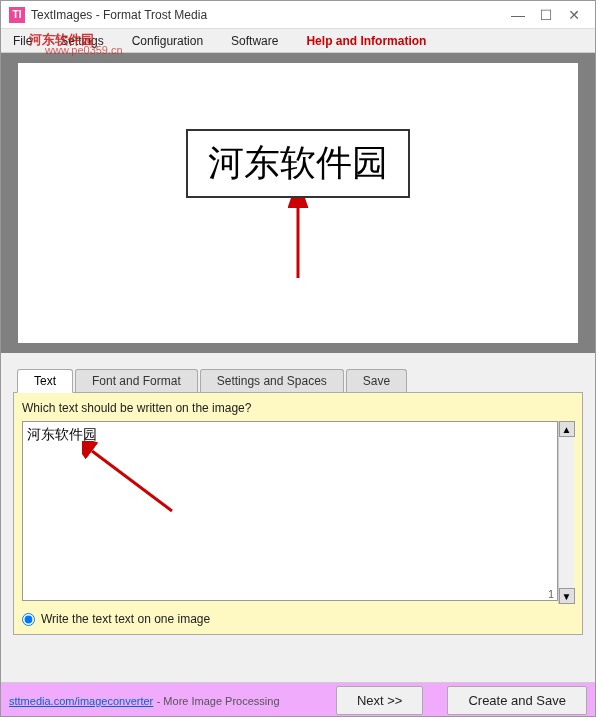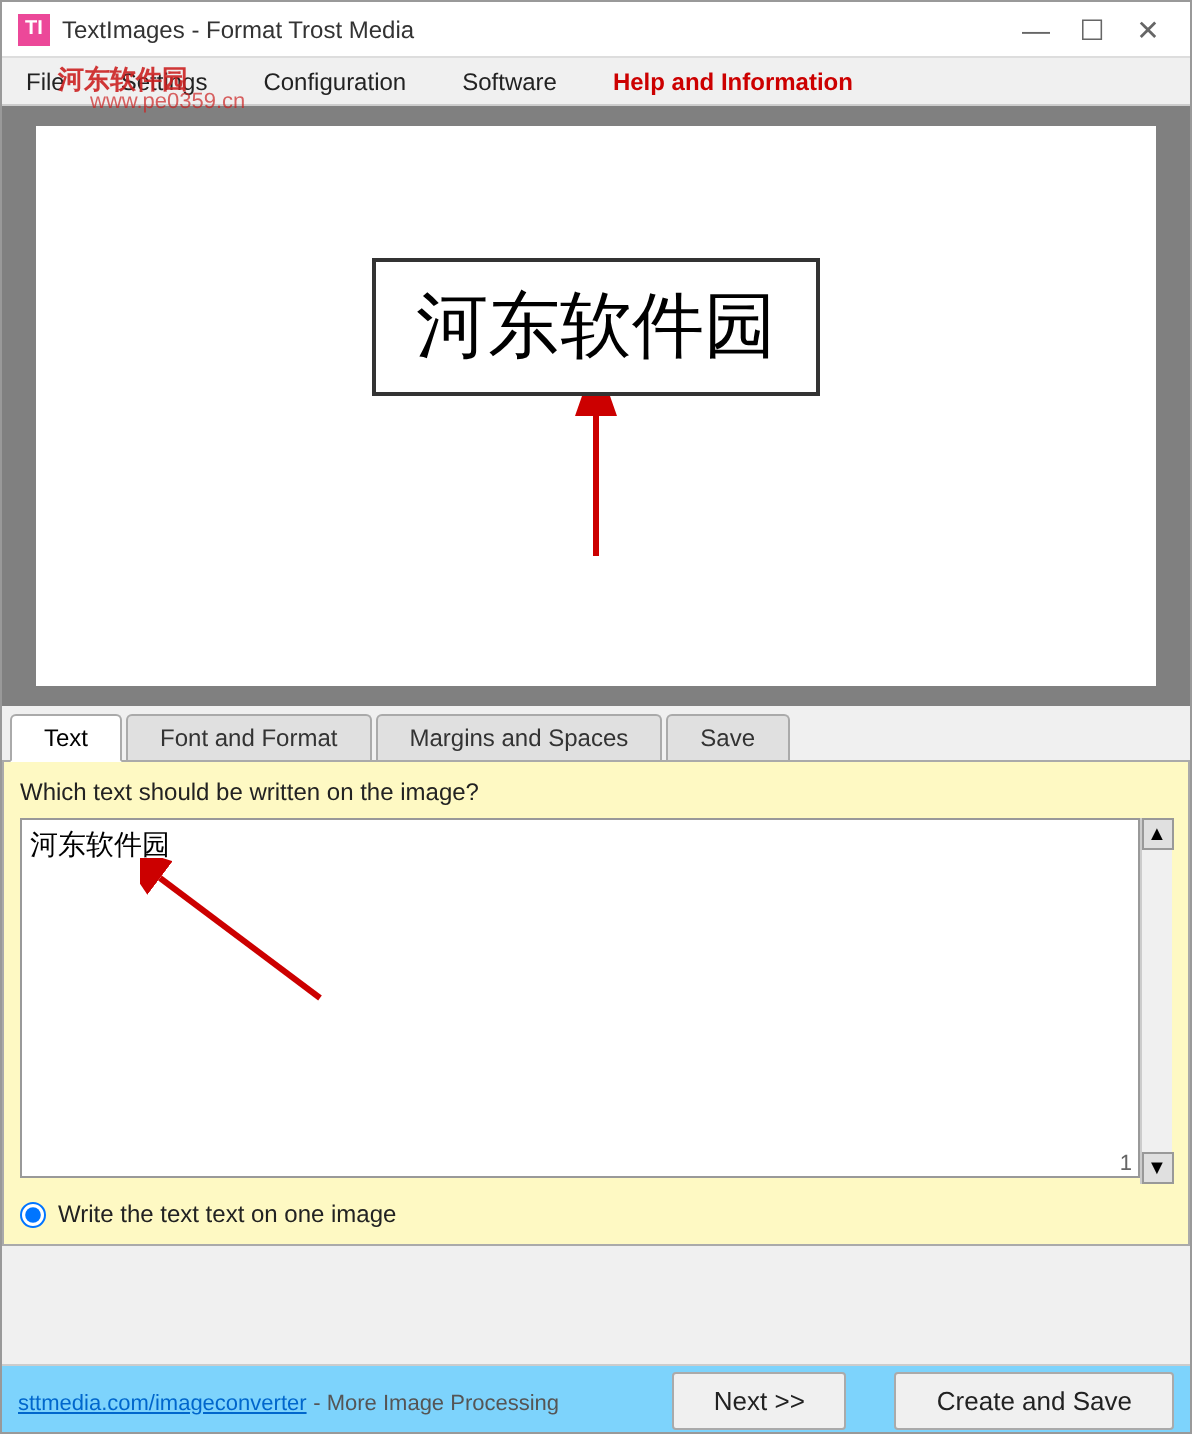--- a/index.html
+++ b/index.html
@@ -202,21 +202,21 @@
       align-items: center;
       gap: 6px;
       font-size: 12px;
       color: #222;
       cursor: pointer;
     }
 
     
     .status-bar {
       height: 36px;
-      background: #7dd3fc;
+      background: #f0abfc;
       border-top: 1px solid #ccc;
       display: flex;
       align-items: center;
       justify-content: space-between;
       padding: 0 8px;
     }
     .status-link {
       font-size: 11px;
       color: #0066cc;
       text-decoration: underline;
@@ -249,21 +249,21 @@
 
     
     .app-window {
       display: flex;
       flex-direction: column;
       height: 717px;
     }
 
     .tabs-and-content {
       background: #f0f0f0;
-      padding: 0;
+      padding: 12px;
       flex: 1;
       display: flex;
       flex-direction: column;
     }
   </style>
 </head>
 <body>
 
 <div class="app-window">
 
@@ -316,21 +316,21 @@
         </svg>
       </div>
     </div>
   </div>
 
   <div class="tabs-and-content">
 
     <div class="tab-bar">
       <div class="tab active">Text</div>
       <div class="tab">Font and Format</div>
-      <div class="tab">Margins and Spaces</div>
+      <div class="tab">Settings and Spaces</div>
       <div class="tab">Save</div>
     </div>
 
     <div class="tab-content">
       <div class="tab-content-label">Which text should be written on the image?</div>
 
       <div class="text-area-wrapper" style="position:relative;">
         <textarea class="text-input-area" style="width: calc(100% - 16px);">河东软件园</textarea>
         <div class="scrollbar-right">
           <div class="scroll-arrow">▲</div>

